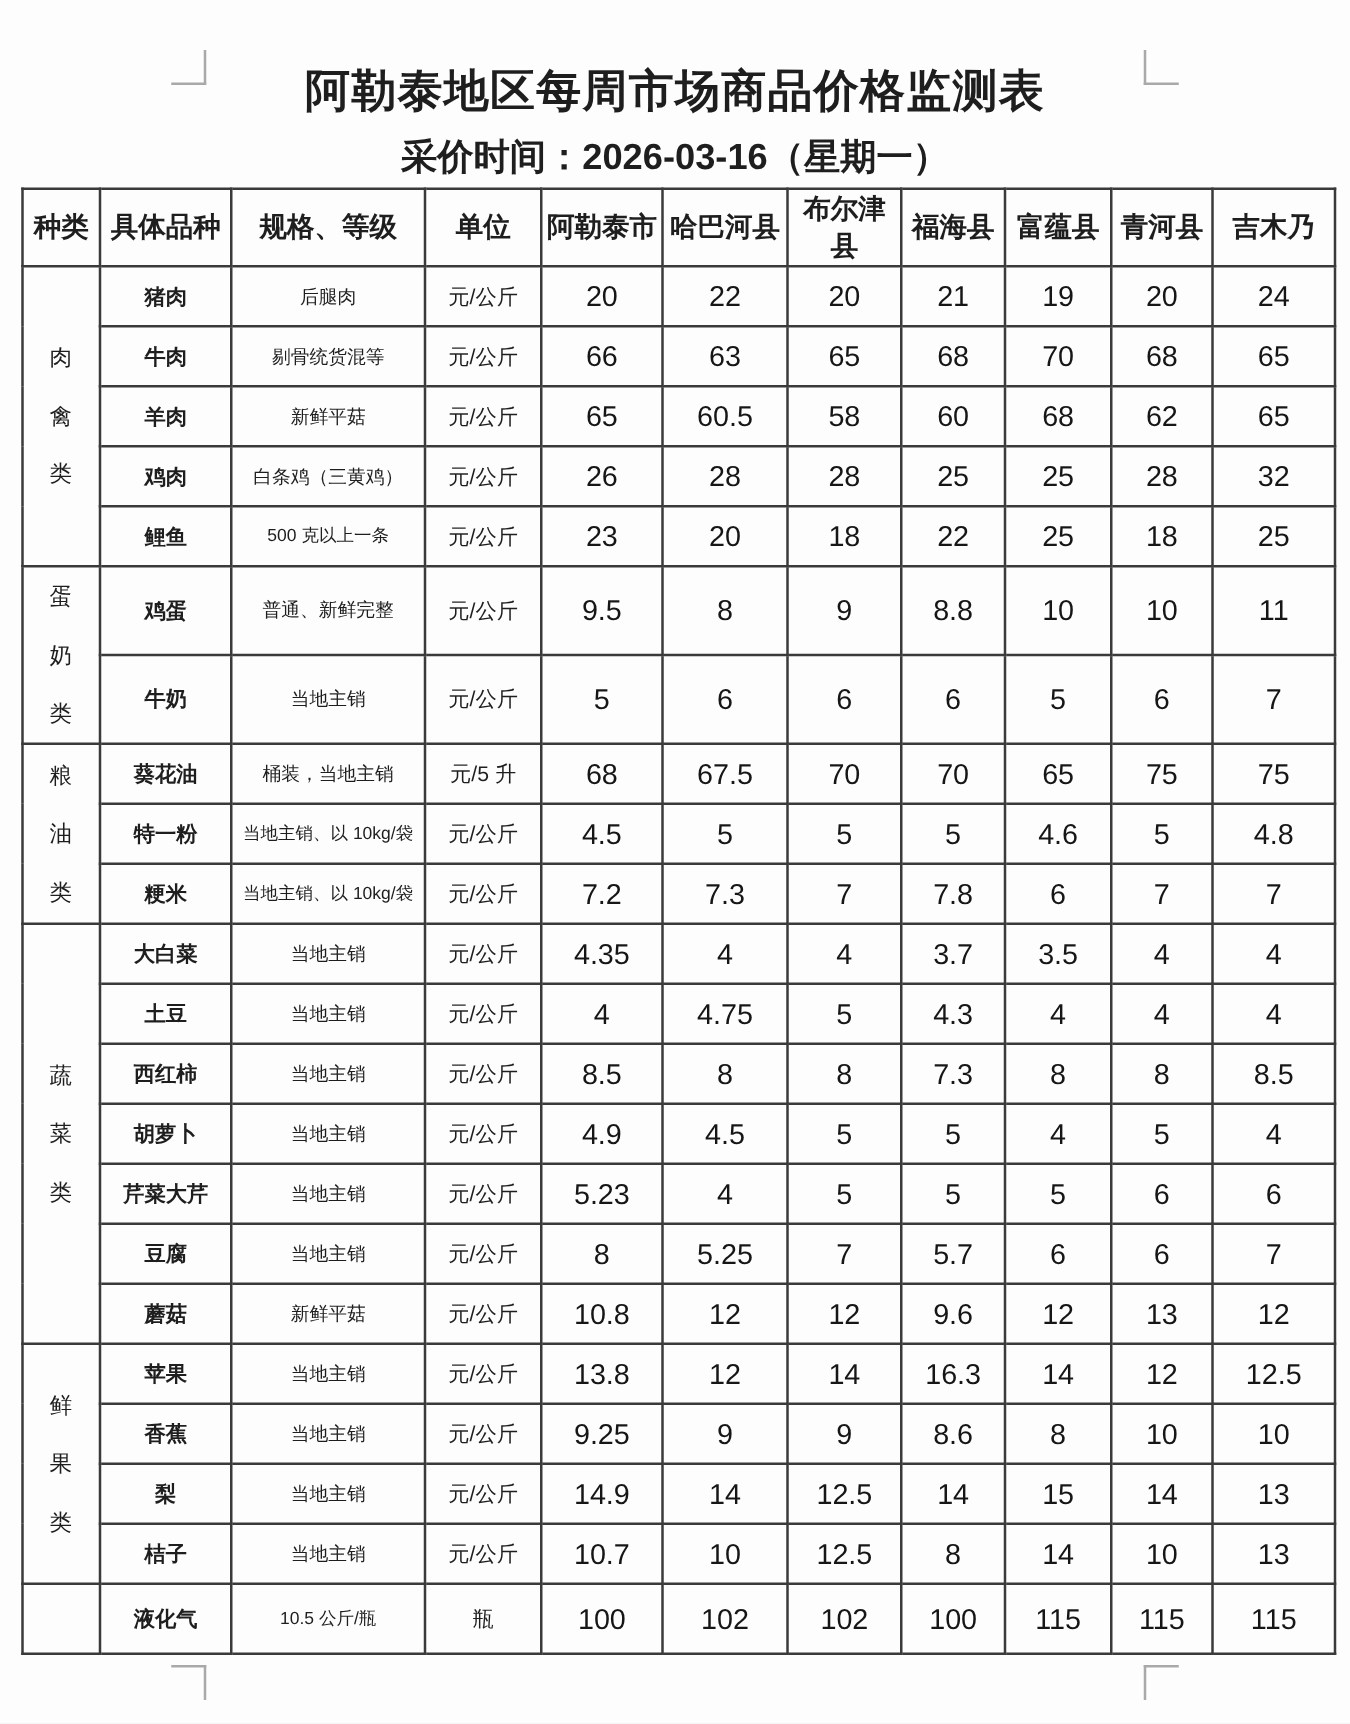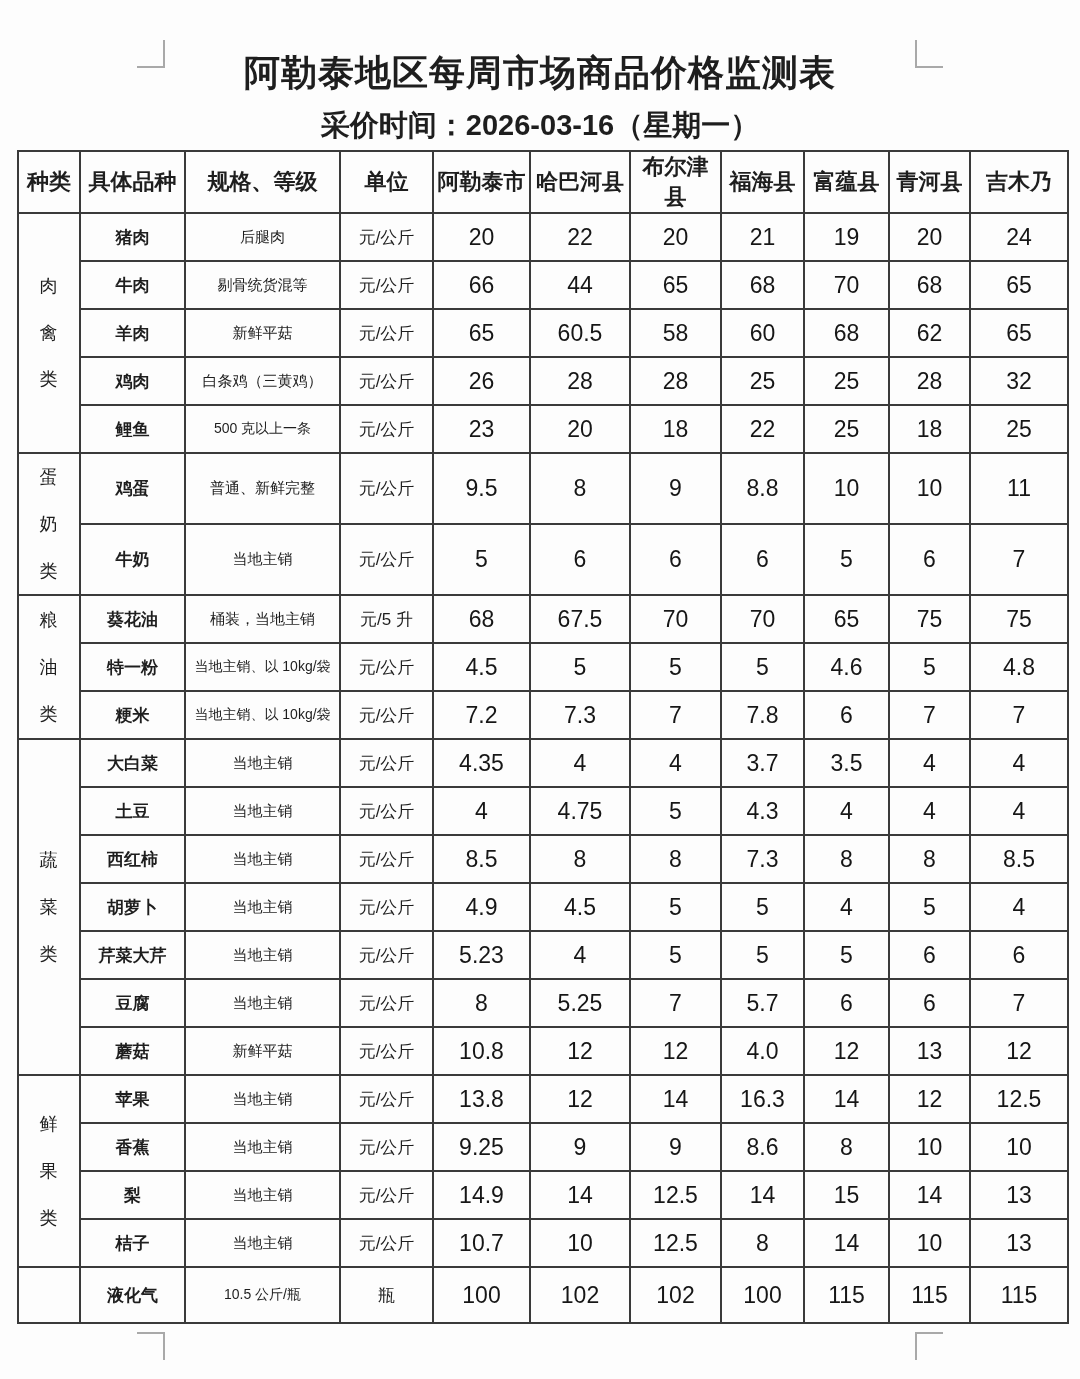--- a/index.html
+++ b/index.html
@@ -104,21 +104,21 @@
           <td class="price-val">21</td>
           <td class="price-val">19</td>
           <td class="price-val">20</td>
           <td class="price-val">24</td>
         </tr>
         <tr>
           <td class="item">牛肉</td>
           <td class="spec">剔骨统货混等</td>
           <td class="unit">元/公斤</td>
           <td class="price-val">66</td>
-          <td class="price-val">44</td>
+          <td class="price-val">63</td>
           <td class="price-val">65</td>
           <td class="price-val">68</td>
           <td class="price-val">70</td>
           <td class="price-val">68</td>
           <td class="price-val">65</td>
         </tr>
         <tr>
           <td class="item">羊肉</td>
           <td class="spec">新鲜平菇</td>
           <td class="unit">元/公斤</td>
@@ -289,21 +289,21 @@
           <td class="price-val">6</td>
           <td class="price-val">7</td>
         </tr>
         <tr>
           <td class="item">蘑菇</td>
           <td class="spec">新鲜平菇</td>
           <td class="unit">元/公斤</td>
           <td class="price-val">10.8</td>
           <td class="price-val">12</td>
           <td class="price-val">12</td>
-          <td class="price-val">4.0</td>
+          <td class="price-val">9.6</td>
           <td class="price-val">12</td>
           <td class="price-val">13</td>
           <td class="price-val">12</td>
         </tr>
         <tr>
           <td class="cat" rowspan="4"><span class="cat-text">鲜果类</span></td>
           <td class="item">苹果</td>
           <td class="spec">当地主销</td>
           <td class="unit">元/公斤</td>
           <td class="price-val">13.8</td>

